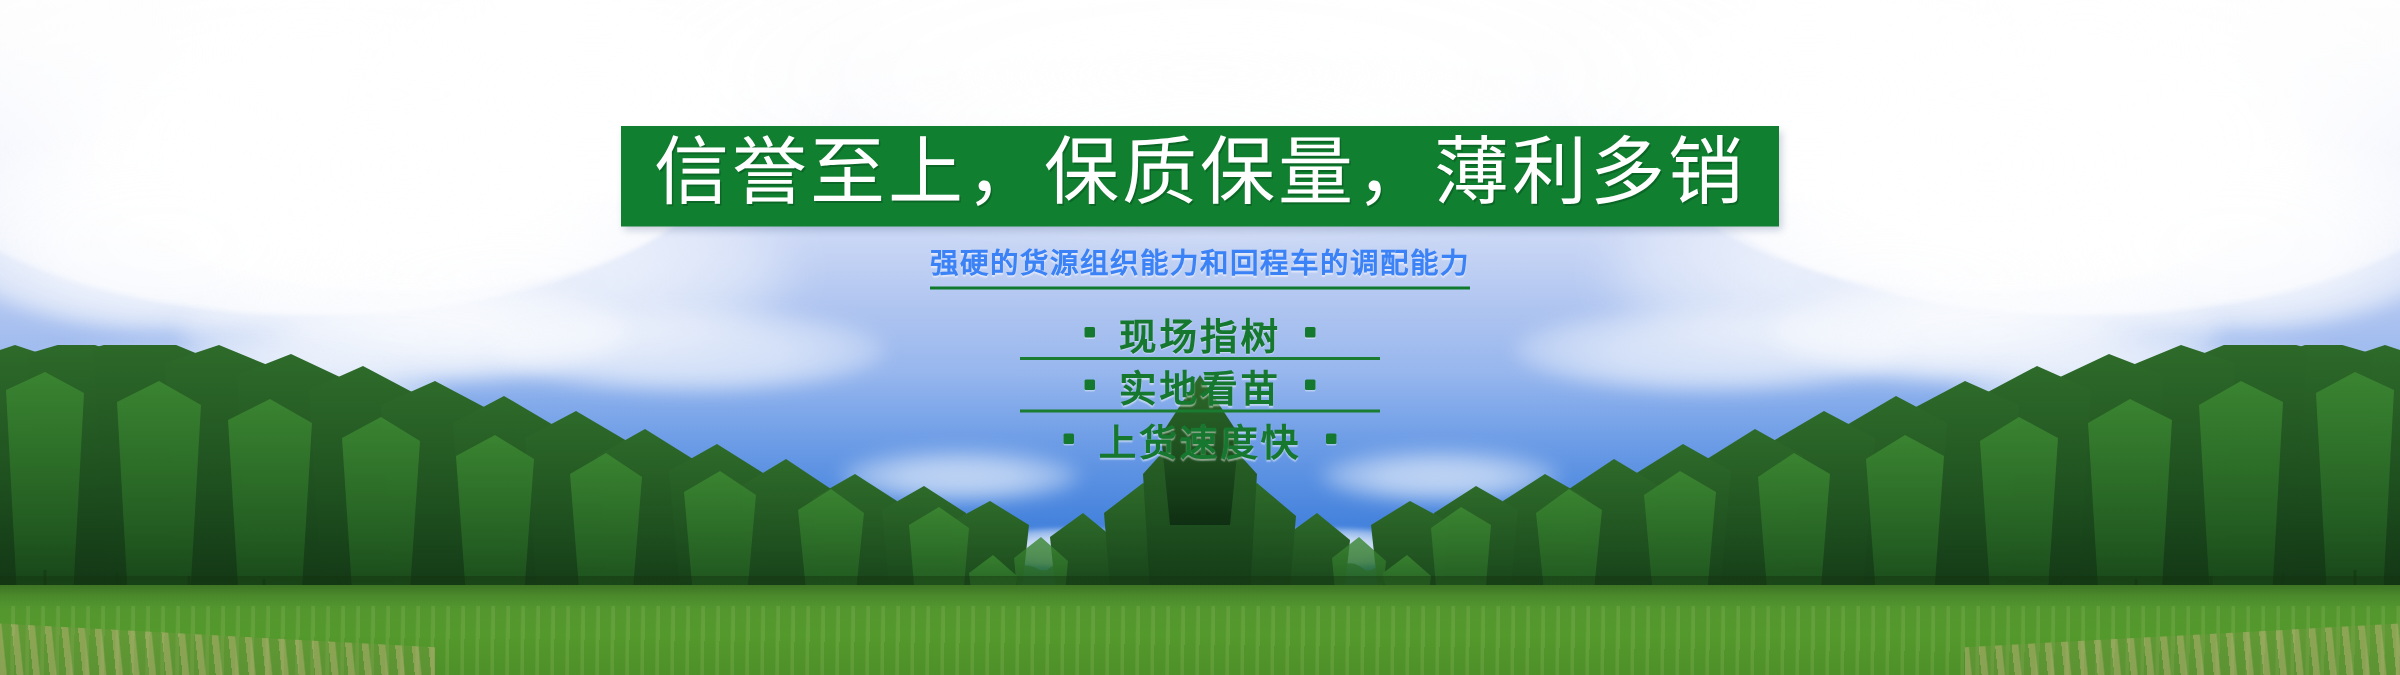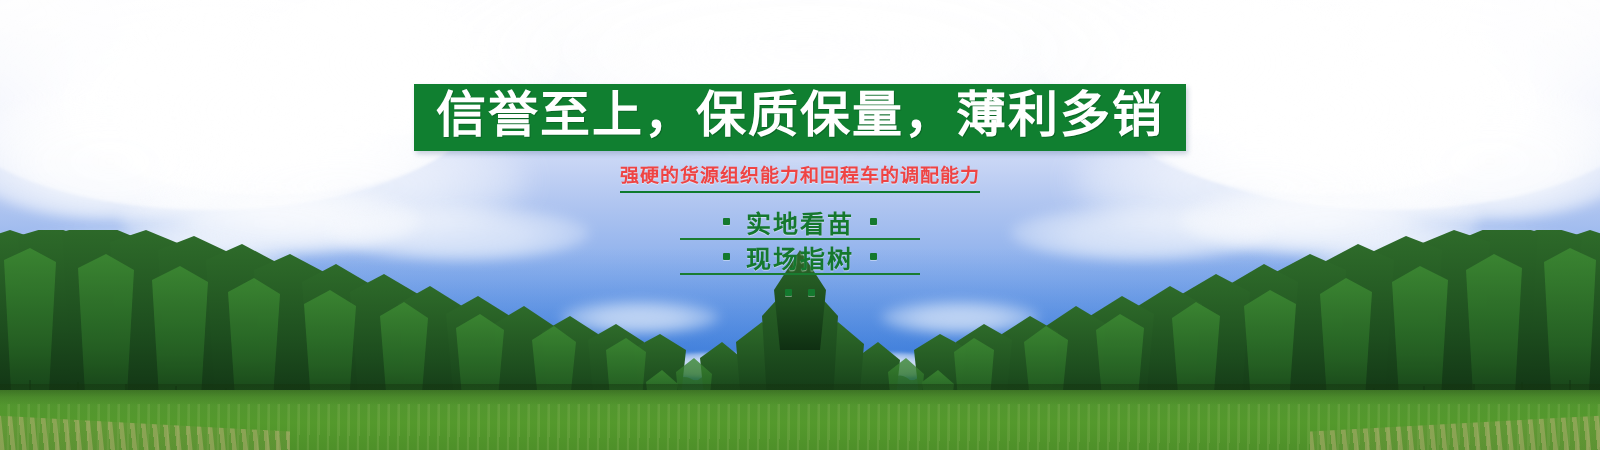--- a/index.html
+++ b/index.html
@@ -157,30 +157,30 @@
   .title-bar {
     background:#107f30;
     padding:5px 22px 9px 22px;
     box-shadow:2px 3px 5px rgba(30,60,110,0.22);
     line-height:1;
   }
   .title-bar .title-text {
     display:block;
     color:#ffffff;
     font-size:50px;
-    font-weight:bold;
+    font-weight:normal;
     letter-spacing:2px;
     line-height:1.06;
     white-space:nowrap;
     text-shadow:1px 1px 0 rgba(0,60,20,0.35);
   }
 
   .subtitle {
     margin-top:9px;
-    color:#ef4444;
+    color:#3b82f6;
     font-size:19px;
     font-weight:bold;
     letter-spacing:1px;
     white-space:nowrap;
     padding-bottom:4px;
     border-bottom:2px solid #0f7a2e;
     text-shadow:0 1px 1px rgba(255,255,255,0.55);
   }
 
   .features { margin-top:12px; display:flex; flex-direction:column; align-items:center; }
@@ -412,32 +412,33 @@
     <div class="title-bar">
       <span class="title-text">信誉至上，保质保量，薄利多销</span>
     </div>
 
     <div class="subtitle">强硬的货源组织能力和回程车的调配能力</div>
 
     <div class="features">
 
       <div class="feature-row">
         <span class="dot"></span>
+        <span class="feature-label">现场指树</span>
+        <span class="dot"></span>
+      </div>
+
+      <div class="feature-row">
+        <span class="dot"></span>
         <span class="feature-label">实地看苗</span>
         <span class="dot"></span>
       </div>
 
+
       <div class="feature-row">
         <span class="dot"></span>
-        <span class="feature-label">现场指树</span>
-        <span class="dot"></span>
-      </div>
-
-
-      <div class="feature-row">
-        <span class="dot"></span>
+        <span class="feature-label">上货速度快</span>
         <span class="dot"></span>
       </div>
 
 
     </div>
   </div>
 </div>
 
 </body></html>

